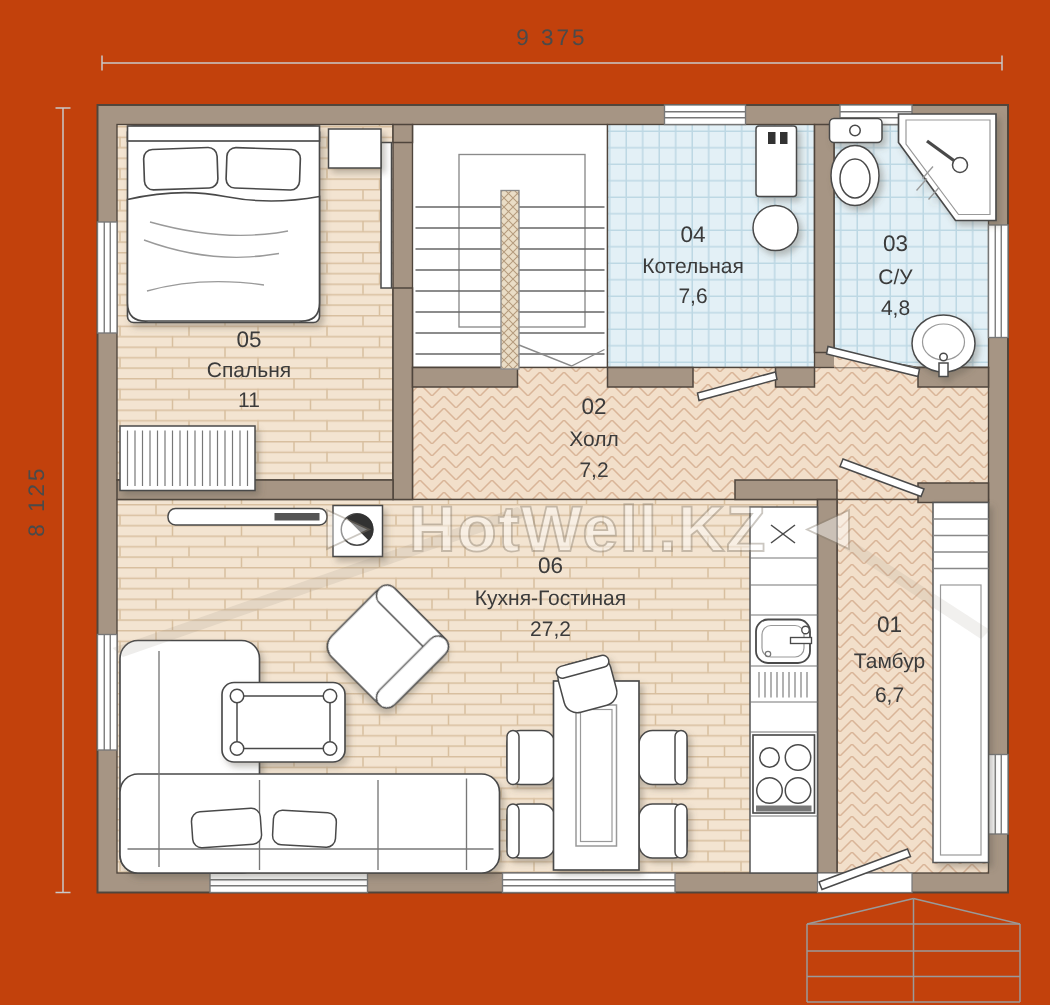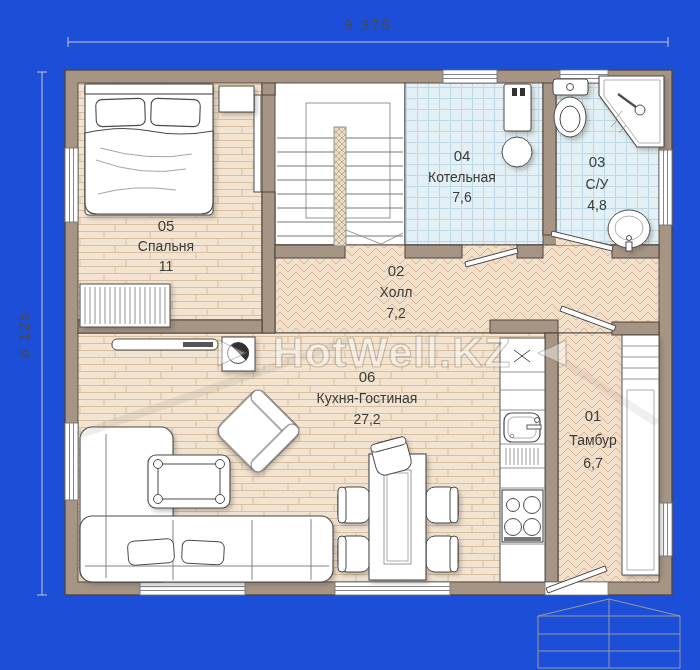--- a/index.html
+++ b/index.html
@@ -1,16 +1,16 @@
 <!DOCTYPE html>
 <html><head>
 <meta charset="utf-8">
 <style>
   html,body{margin:0;padding:0;background:#fff;}
-  .stage{position:relative;width:700px;height:670px;background:#1d4ed8;overflow:hidden;
+  .stage{position:relative;width:700px;height:670px;background:#c2410c;overflow:hidden;
          font-family:"Liberation Sans", sans-serif;}
   svg{display:block;}
   text{font-family:"Liberation Sans", sans-serif;}
   .roomnum{font-size:15px;fill:#3b3b3b;}
   .roomname{font-size:14px;fill:#3b3b3b;}
   .roomarea{font-size:14px;fill:#3b3b3b;}
   .dimtext{font-size:15px;fill:#4a4a4a;letter-spacing:2px;}
   .wm{font-size:43px;font-weight:bold;fill:#ffffff;stroke:#867c6e;stroke-width:1.2px;letter-spacing:1px;}
 </style>
 </head>

